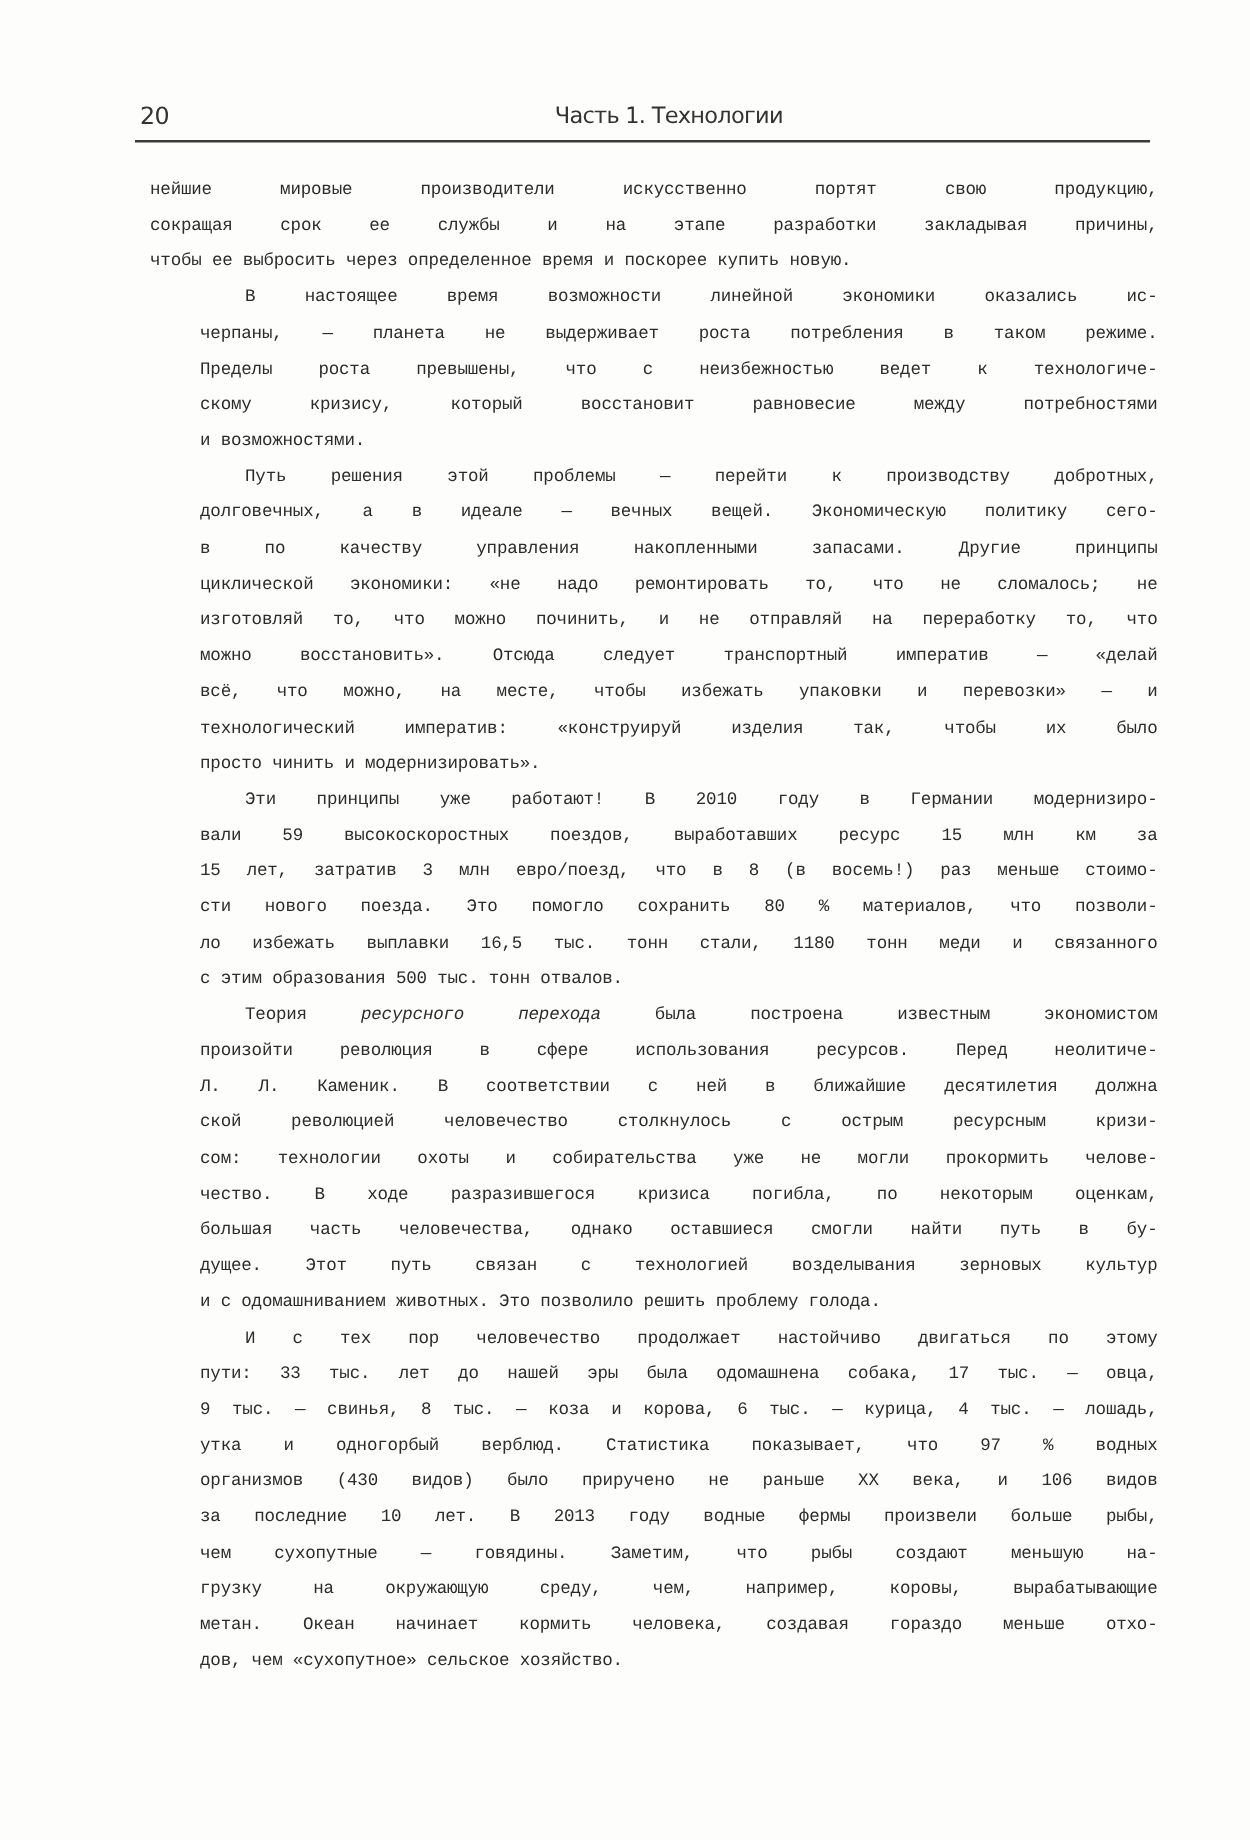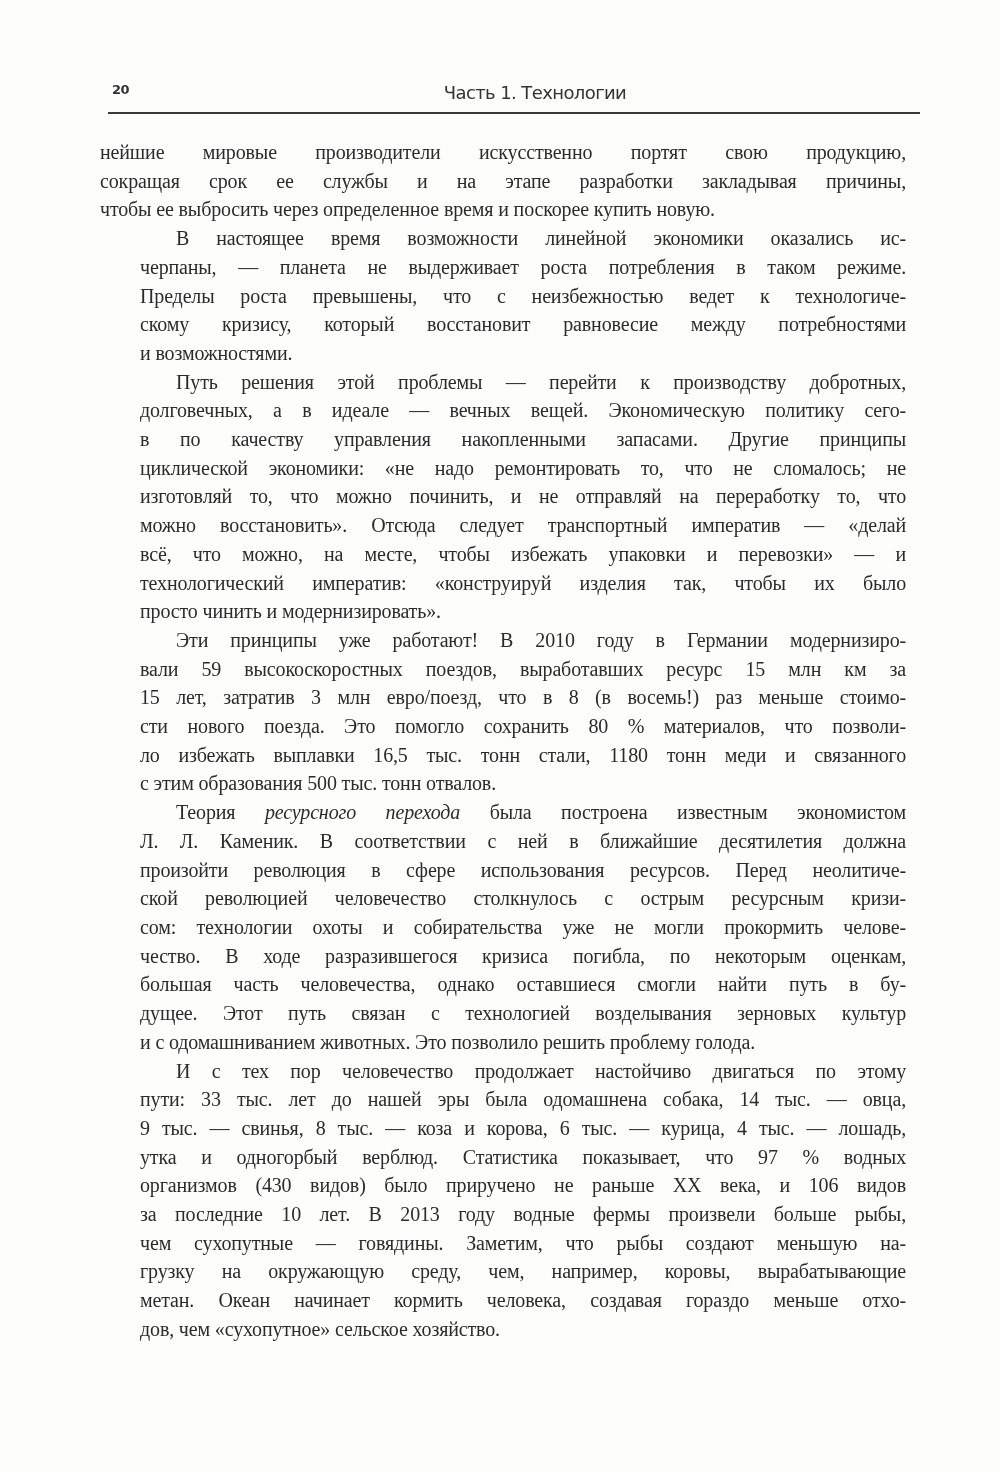--- a/index.html
+++ b/index.html
@@ -7,30 +7,30 @@
   .page {
     position: absolute; left: 0; top: 0; width: 1000px; height: 1472px;
     background: #fdfdfc;
   }
   .running-head {
     position: absolute; left: 108px; top: 78px; width: 812px; height: 34px;
     border-bottom: 2px solid #3a3a3a;
     font-family: "DejaVu Sans", sans-serif; color: #333;
   }
   .page-number {
-    position: absolute; left: 4px; top: 4px; font-size: 13px; letter-spacing: -0.5px; font-weight: bold;
+    position: absolute; left: 4px; top: 4px; font-size: 19px; letter-spacing: -0.5px;
   }
   .chapter-title {
     position: absolute; left: 12px; right: 0; top: 4px; text-align: center; font-size: 18px;
     letter-spacing: -0.6px; padding-left: 30px;
   }
   .body-text {
-    position: absolute; left: 100px; top: 138px; width: 806px;
-    font-family: Liberation Serif, serif;
-    font-size: 20px; line-height: 28.7px; color: #2b2b2b;
+    position: absolute; left: 120px; top: 138px; width: 806px;
+    font-family: Liberation Mono, monospace;
+    font-size: 14px; line-height: 28.7px; color: #2b2b2b;
     text-align: justify; letter-spacing: -0.15px;
   }
   .body-text p { margin: 0; text-indent: 0; }
   .body-text p.indent { text-indent: 36px; margin-left: 40px; }
   .line { display: block; text-align: justify; text-align-last: justify; white-space: nowrap; }
   .line.last { text-align-last: left; }
   em { font-style: italic; }
 </style>
 </head>
 <body>
@@ -73,33 +73,33 @@
       <span class="line">Эти принципы уже работают! В 2010 году в Германии модернизиро-</span>
       <span class="line" style="text-indent:0">вали 59 высокоскоростных поездов, выработавших ресурс 15 млн км за</span>
       <span class="line" style="text-indent:0">15 лет, затратив 3 млн евро/поезд, что в 8 (в восемь!) раз меньше стоимо-</span>
       <span class="line" style="text-indent:0">сти нового поезда. Это помогло сохранить 80 % материалов, что позволи-</span>
       <span class="line" style="text-indent:0">ло избежать выплавки 16,5 тыс. тонн стали, 1180 тонн меди и связанного</span>
       <span class="line last" style="text-indent:0">с этим образования 500 тыс. тонн отвалов.</span>
     </p>
 
     <p class="indent">
       <span class="line"><span>Теория </span><em>ресурсного перехода</em><span> была построена известным экономистом</span></span>
+      <span class="line" style="text-indent:0">произойти революция в сфере использования ресурсов. Перед неолитиче-</span>
       <span class="line" style="text-indent:0">Л. Л. Каменик. В соответствии с ней в ближайшие десятилетия должна</span>
-      <span class="line" style="text-indent:0">произойти революция в сфере использования ресурсов. Перед неолитиче-</span>
       <span class="line" style="text-indent:0">ской революцией человечество столкнулось с острым ресурсным кризи-</span>
       <span class="line" style="text-indent:0">сом: технологии охоты и собирательства уже не могли прокормить челове-</span>
       <span class="line" style="text-indent:0">чество. В ходе разразившегося кризиса погибла, по некоторым оценкам,</span>
       <span class="line" style="text-indent:0">большая часть человечества, однако оставшиеся смогли найти путь в бу-</span>
       <span class="line" style="text-indent:0">дущее. Этот путь связан с технологией возделывания зерновых культур</span>
       <span class="line last" style="text-indent:0">и с одомашниванием животных. Это позволило решить проблему голода.</span>
     </p>
 
     <p class="indent">
       <span class="line">И с тех пор человечество продолжает настойчиво двигаться по этому</span>
-      <span class="line" style="text-indent:0">пути: 33 тыс. лет до нашей эры была одомашнена собака, 14 тыс. — овца,</span>
+      <span class="line" style="text-indent:0">пути: 33 тыс. лет до нашей эры была одомашнена собака, 17 тыс. — овца,</span>
       <span class="line" style="text-indent:0">9 тыс. — свинья, 8 тыс. — коза и корова, 6 тыс. — курица, 4 тыс. — лошадь,</span>
       <span class="line" style="text-indent:0">утка и одногорбый верблюд. Статистика показывает, что 97 % водных</span>
       <span class="line" style="text-indent:0">организмов (430 видов) было приручено не раньше XX века, и 106 видов</span>
       <span class="line" style="text-indent:0">за последние 10 лет. В 2013 году водные фермы произвели больше рыбы,</span>
       <span class="line" style="text-indent:0">чем сухопутные — говядины. Заметим, что рыбы создают меньшую на-</span>
       <span class="line" style="text-indent:0">грузку на окружающую среду, чем, например, коровы, вырабатывающие</span>
       <span class="line" style="text-indent:0">метан. Океан начинает кормить человека, создавая гораздо меньше отхо-</span>
       <span class="line last" style="text-indent:0">дов, чем «сухопутное» сельское хозяйство.</span>
     </p>
   </div>

